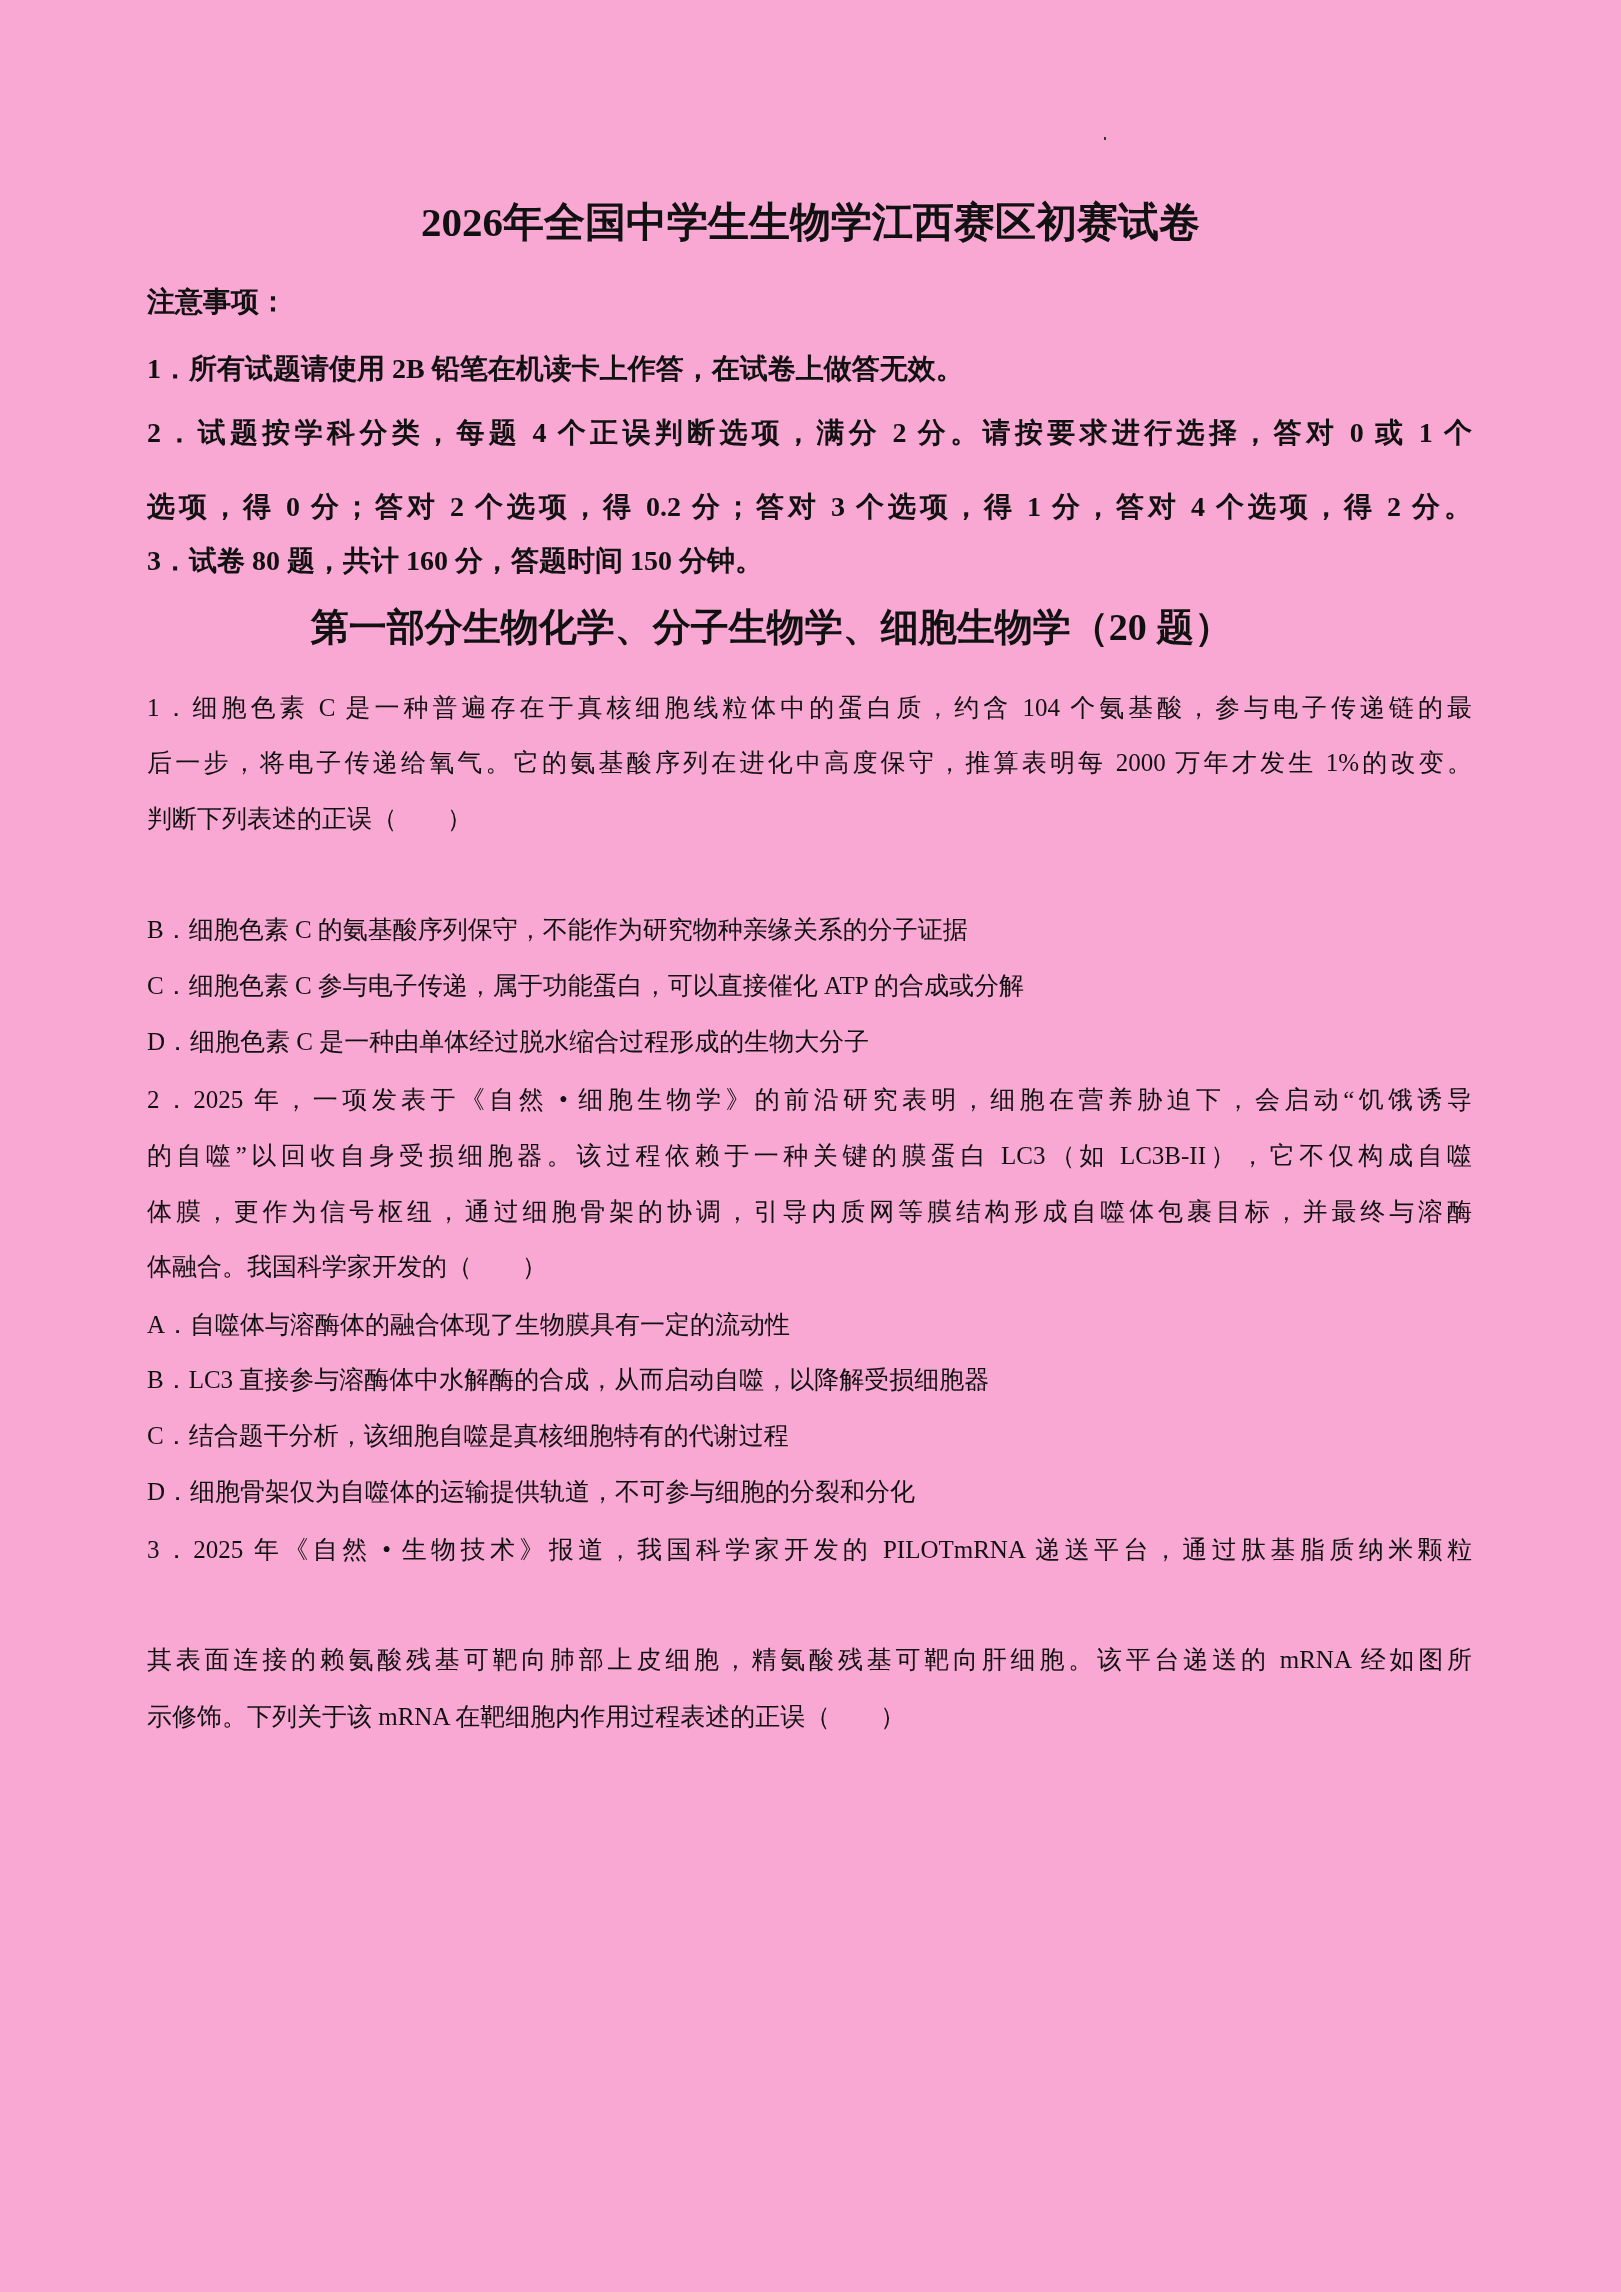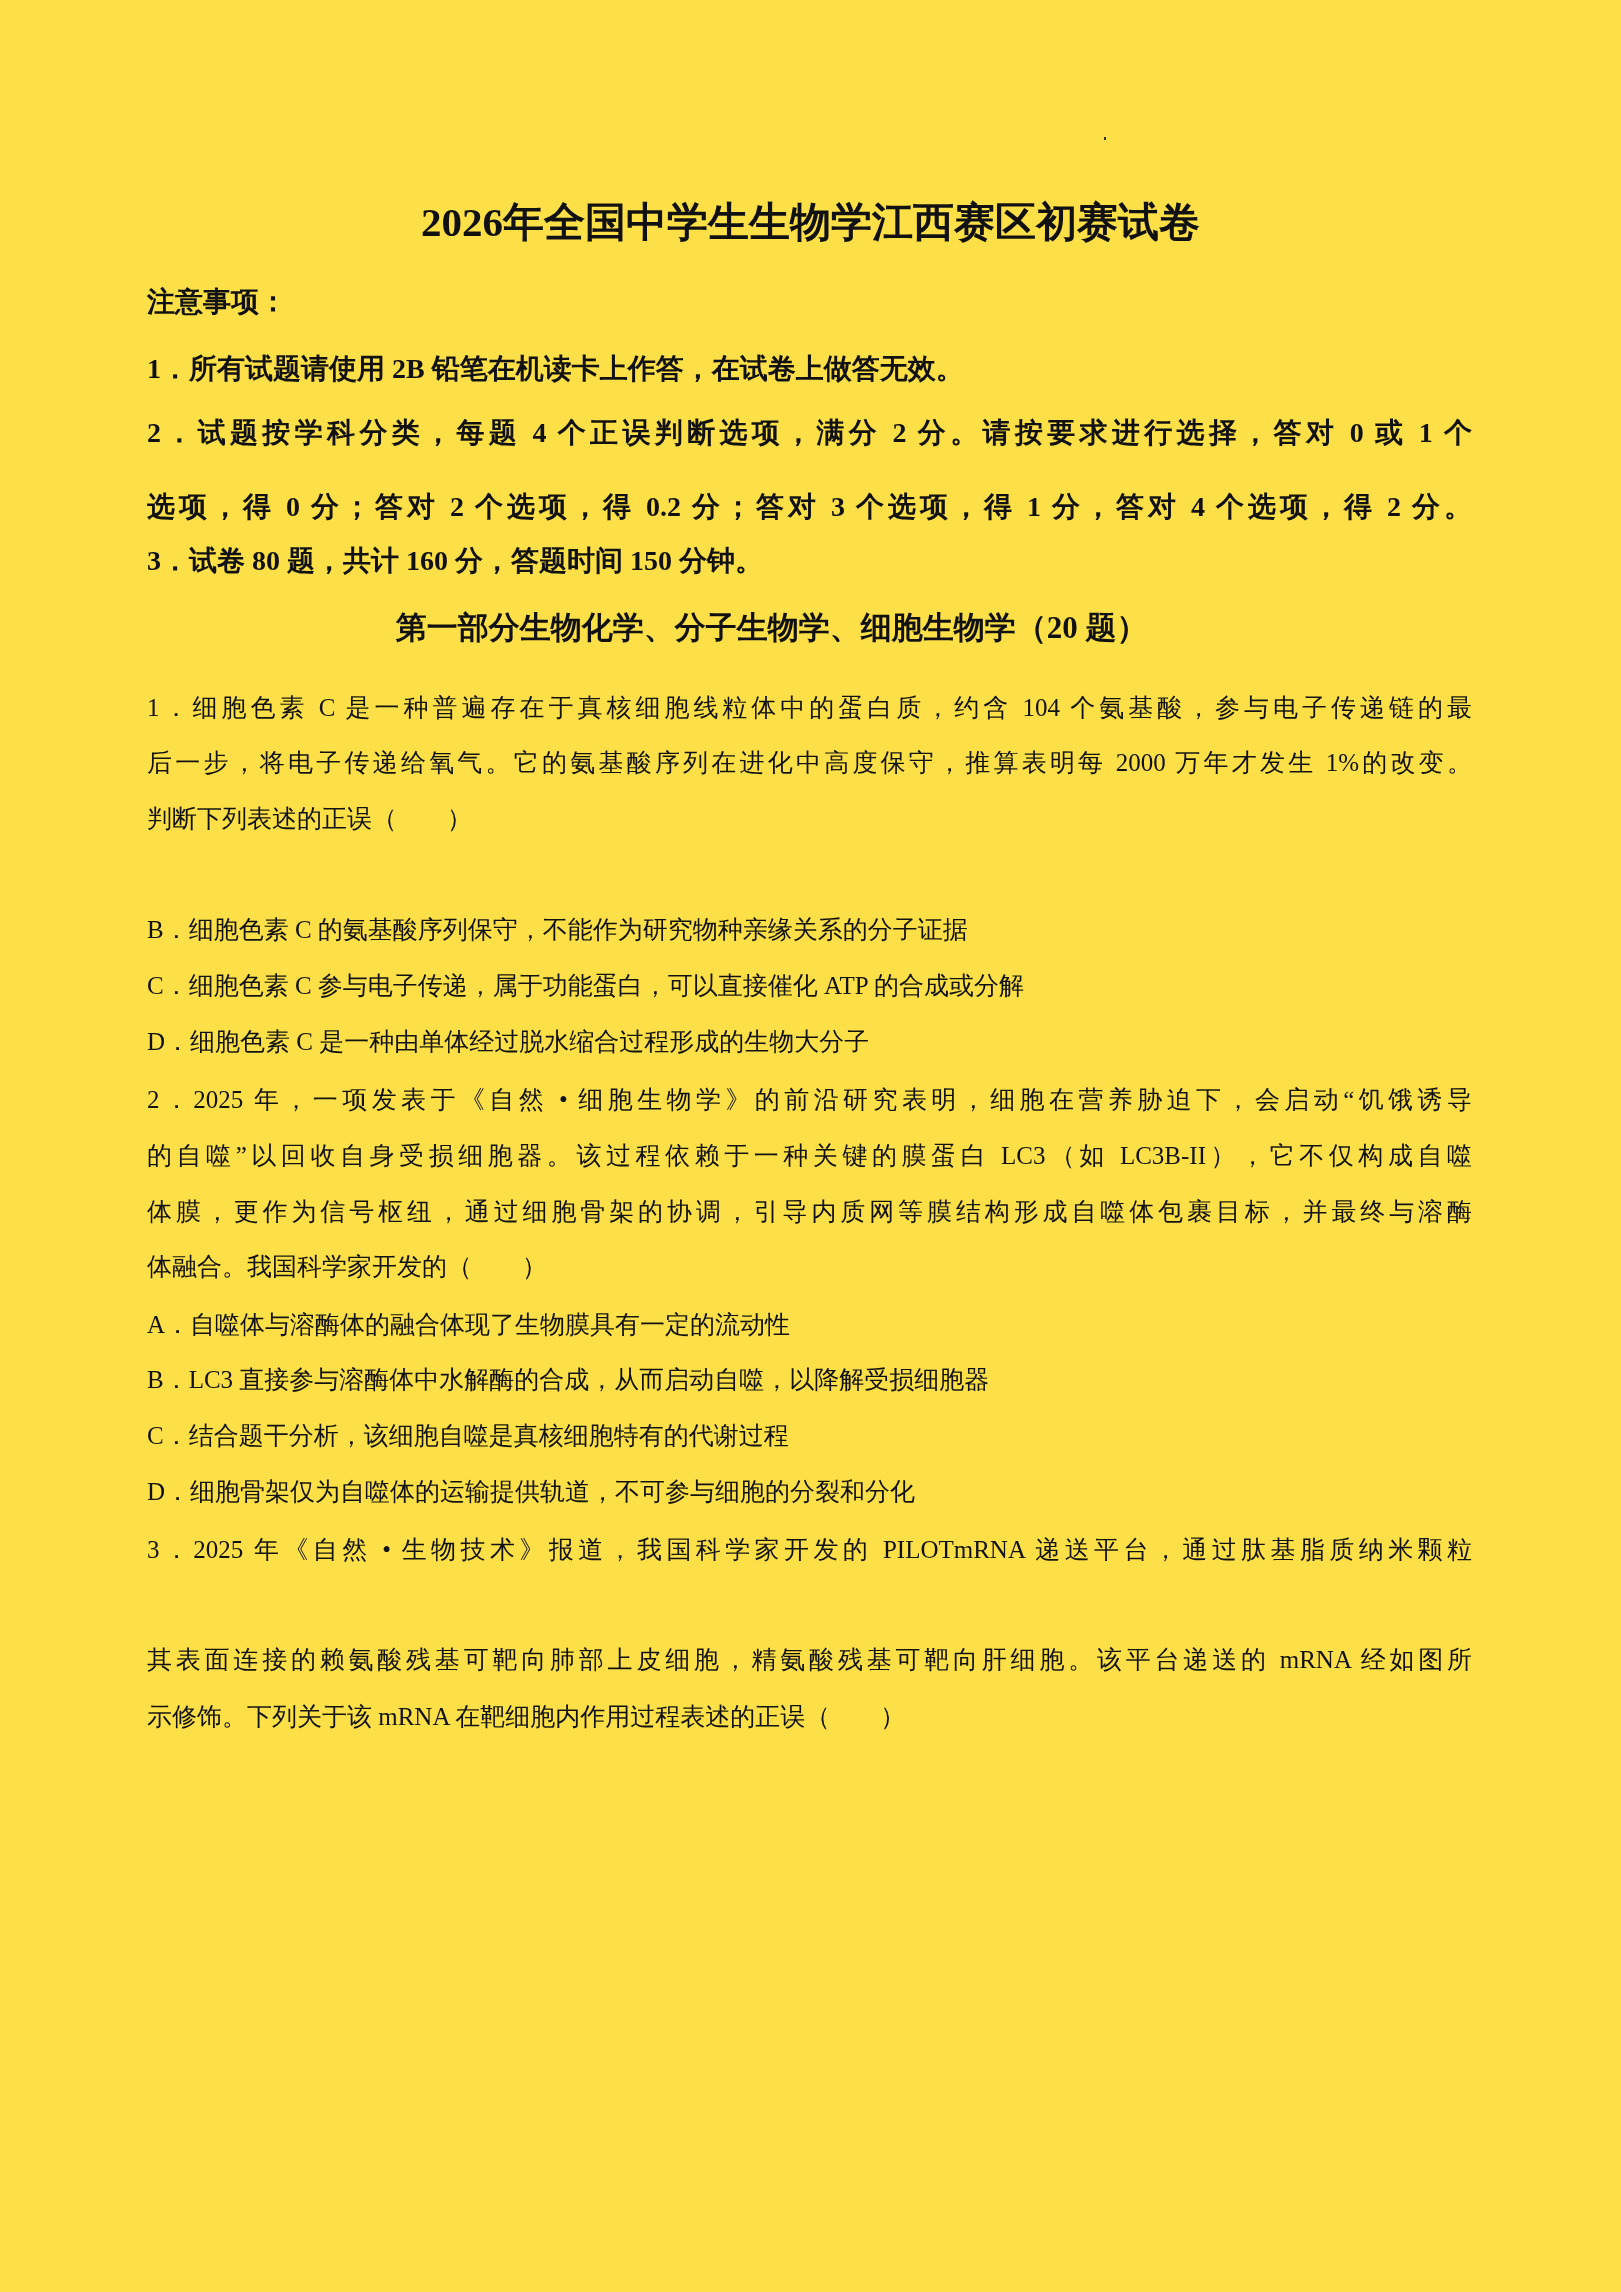--- a/index.html
+++ b/index.html
@@ -1,21 +1,21 @@
 <!DOCTYPE html>
 <html><head>
 <meta charset="utf-8">
 <style>
   html, body { margin: 0; padding: 0; background: #ffffff; }
   body { width: 1621px; height: 2293px; position: relative; overflow: hidden; color: #111111; }
-  .page { position: absolute; left: 0; top: 0; width: 1621px; height: 2293px; background: #fde047; }
+  .page { position: absolute; left: 0; top: 0; width: 1621px; height: 2293px; background: #f9a8d4; }
   .dot { position: absolute; left: 1104px; top: 137px; width: 2px; height: 2.9px; background: #333; }
   .line { position: absolute; left: 147px; width: 1325px; white-space: nowrap; font-family: "Liberation Serif", "DejaVu Serif", serif; }
   .title { position: absolute; left: 0; width: 1621px; text-align: center; top: 199px; font-size: 41px; font-weight: bold; font-family: "Liberation Serif", "DejaVu Serif", serif; line-height: 47px; letter-spacing: 0px; }
-  .section { position: absolute; left: 0; width: 1543px; text-align: center; top: 604px; font-size: 31px; font-weight: bold; font-family: "Liberation Serif", "DejaVu Serif", serif; line-height: 47px; }
+  .section { position: absolute; left: 0; width: 1543px; text-align: center; top: 604px; font-size: 38px; font-weight: bold; font-family: "Liberation Serif", "DejaVu Serif", serif; line-height: 47px; }
   .note { font-size: 28px; font-weight: bold; line-height: 35px; }
   .body { font-size: 25px; line-height: 33px; }
   .justify { text-align: justify; text-align-last: justify; }
 </style>
 </head>
 <body>
 
 <div class="page">
   <div class="dot"></div>
 

